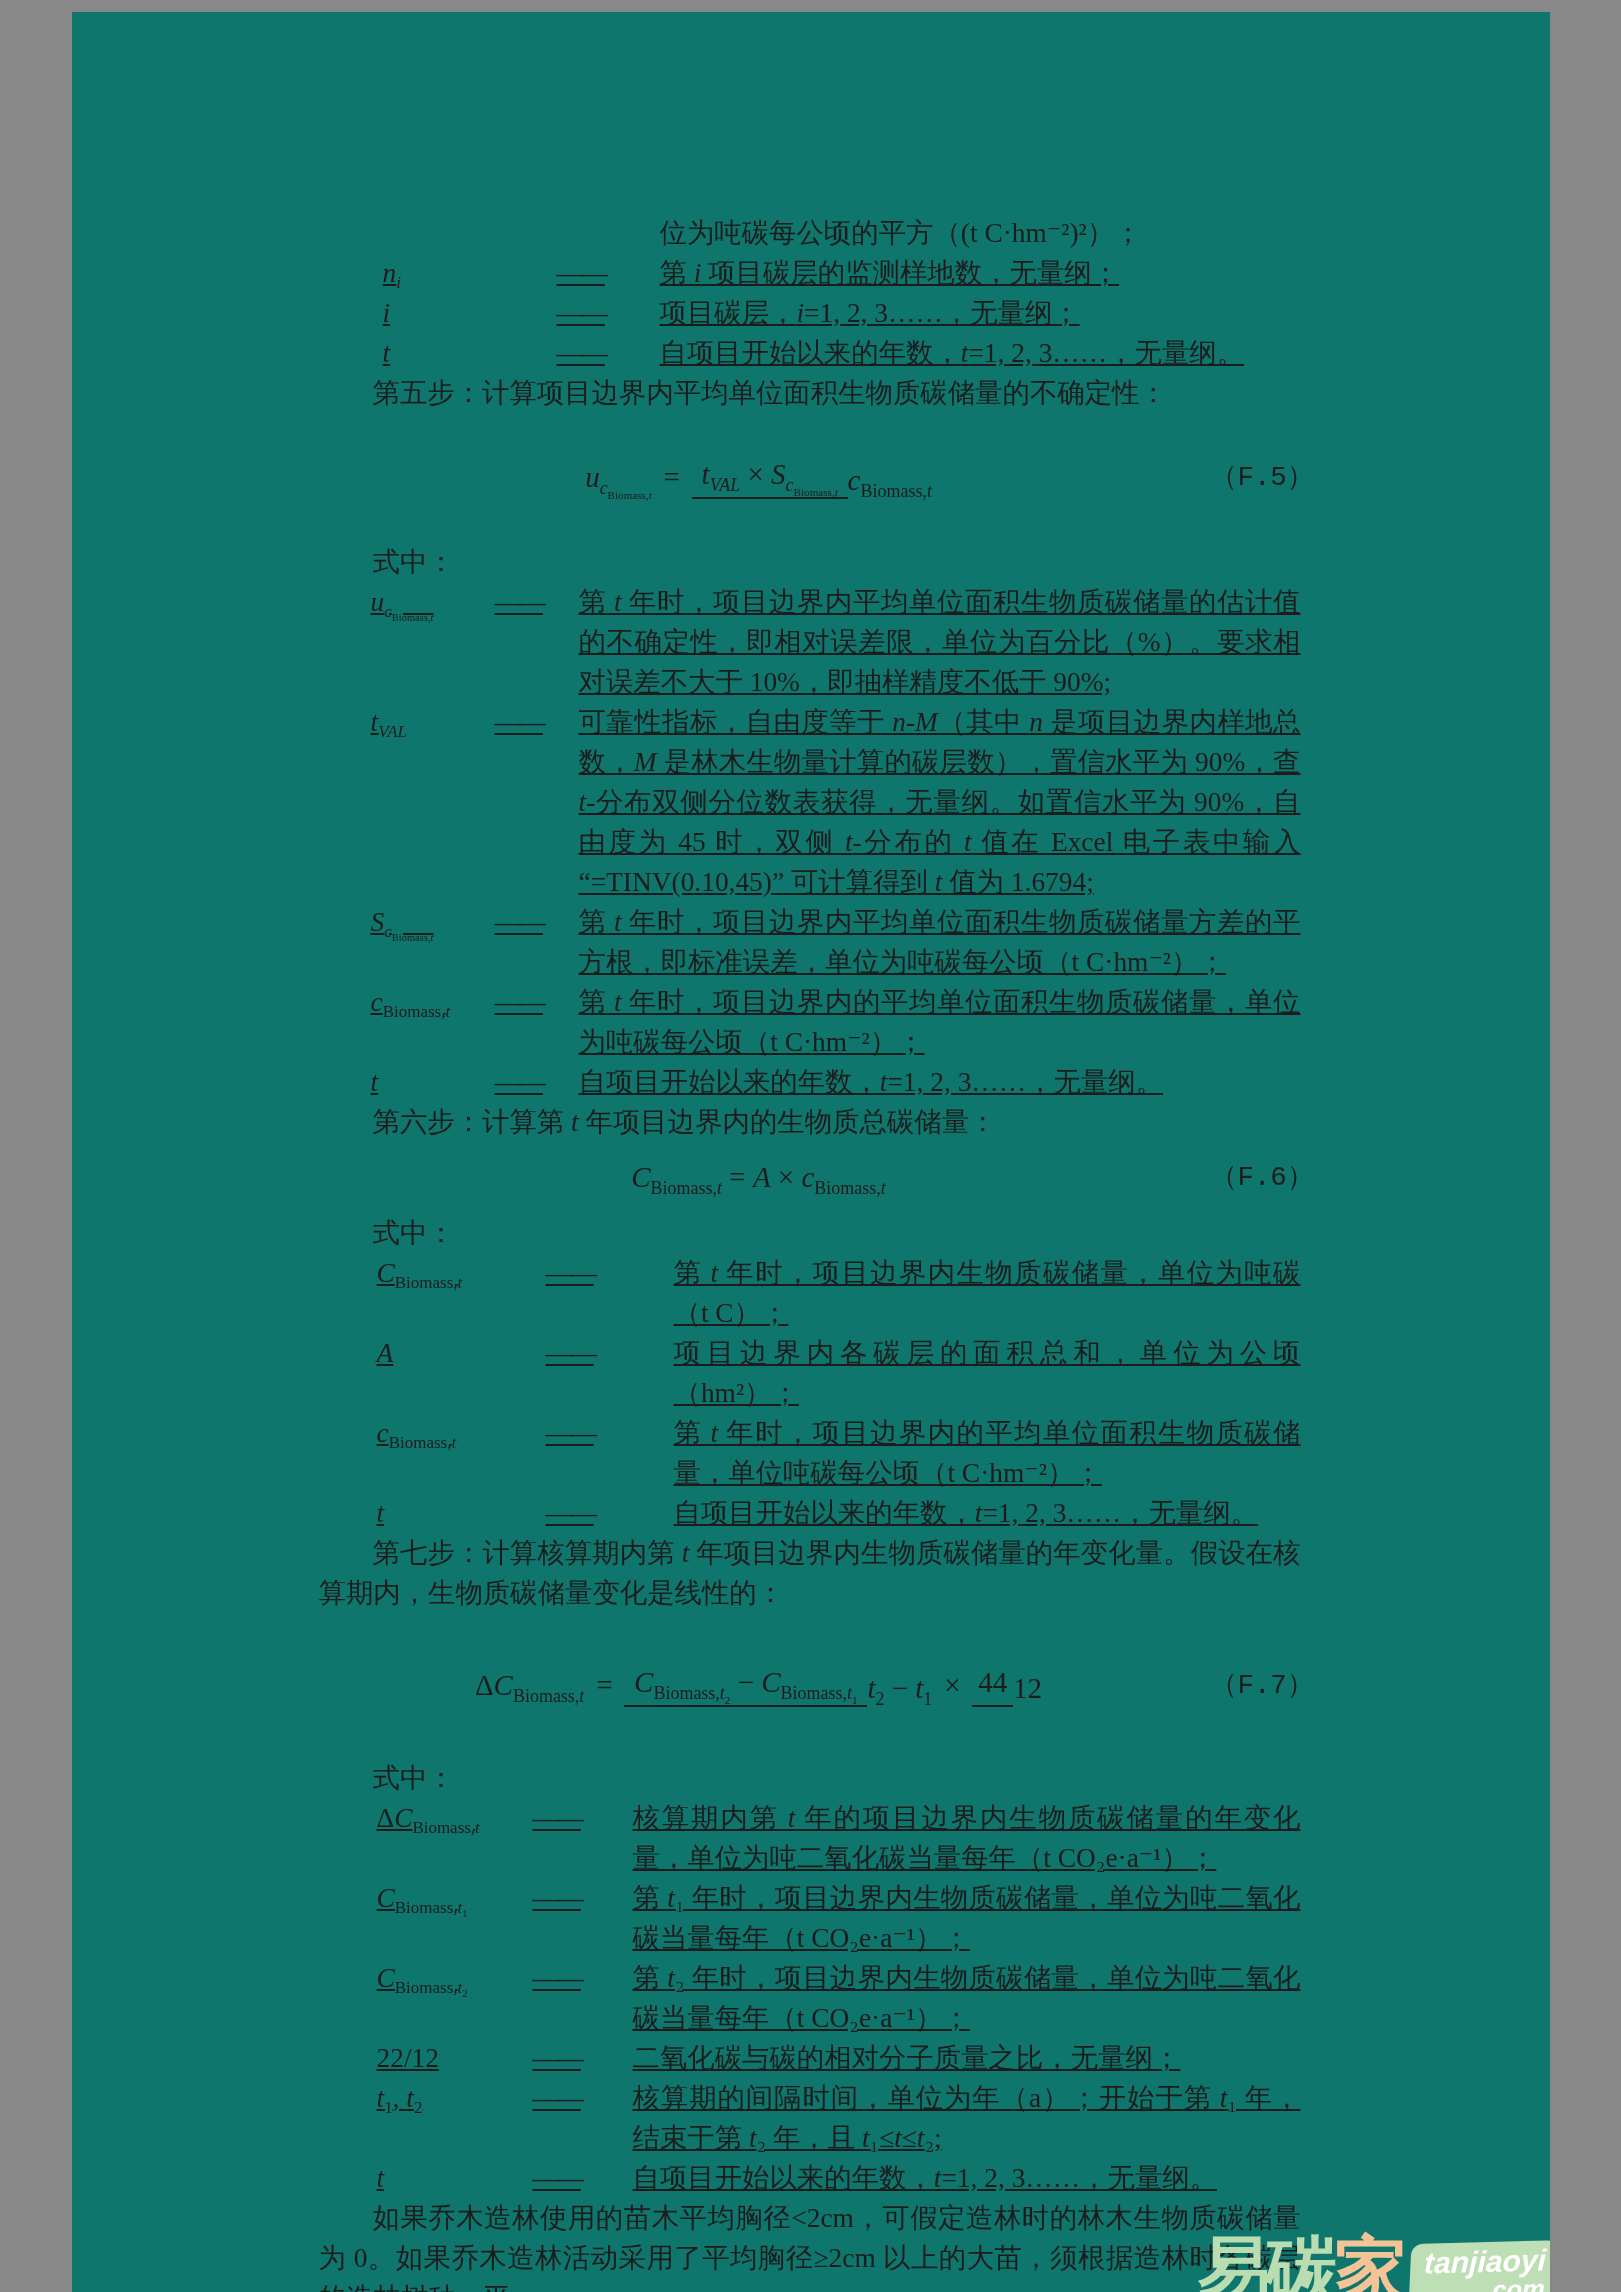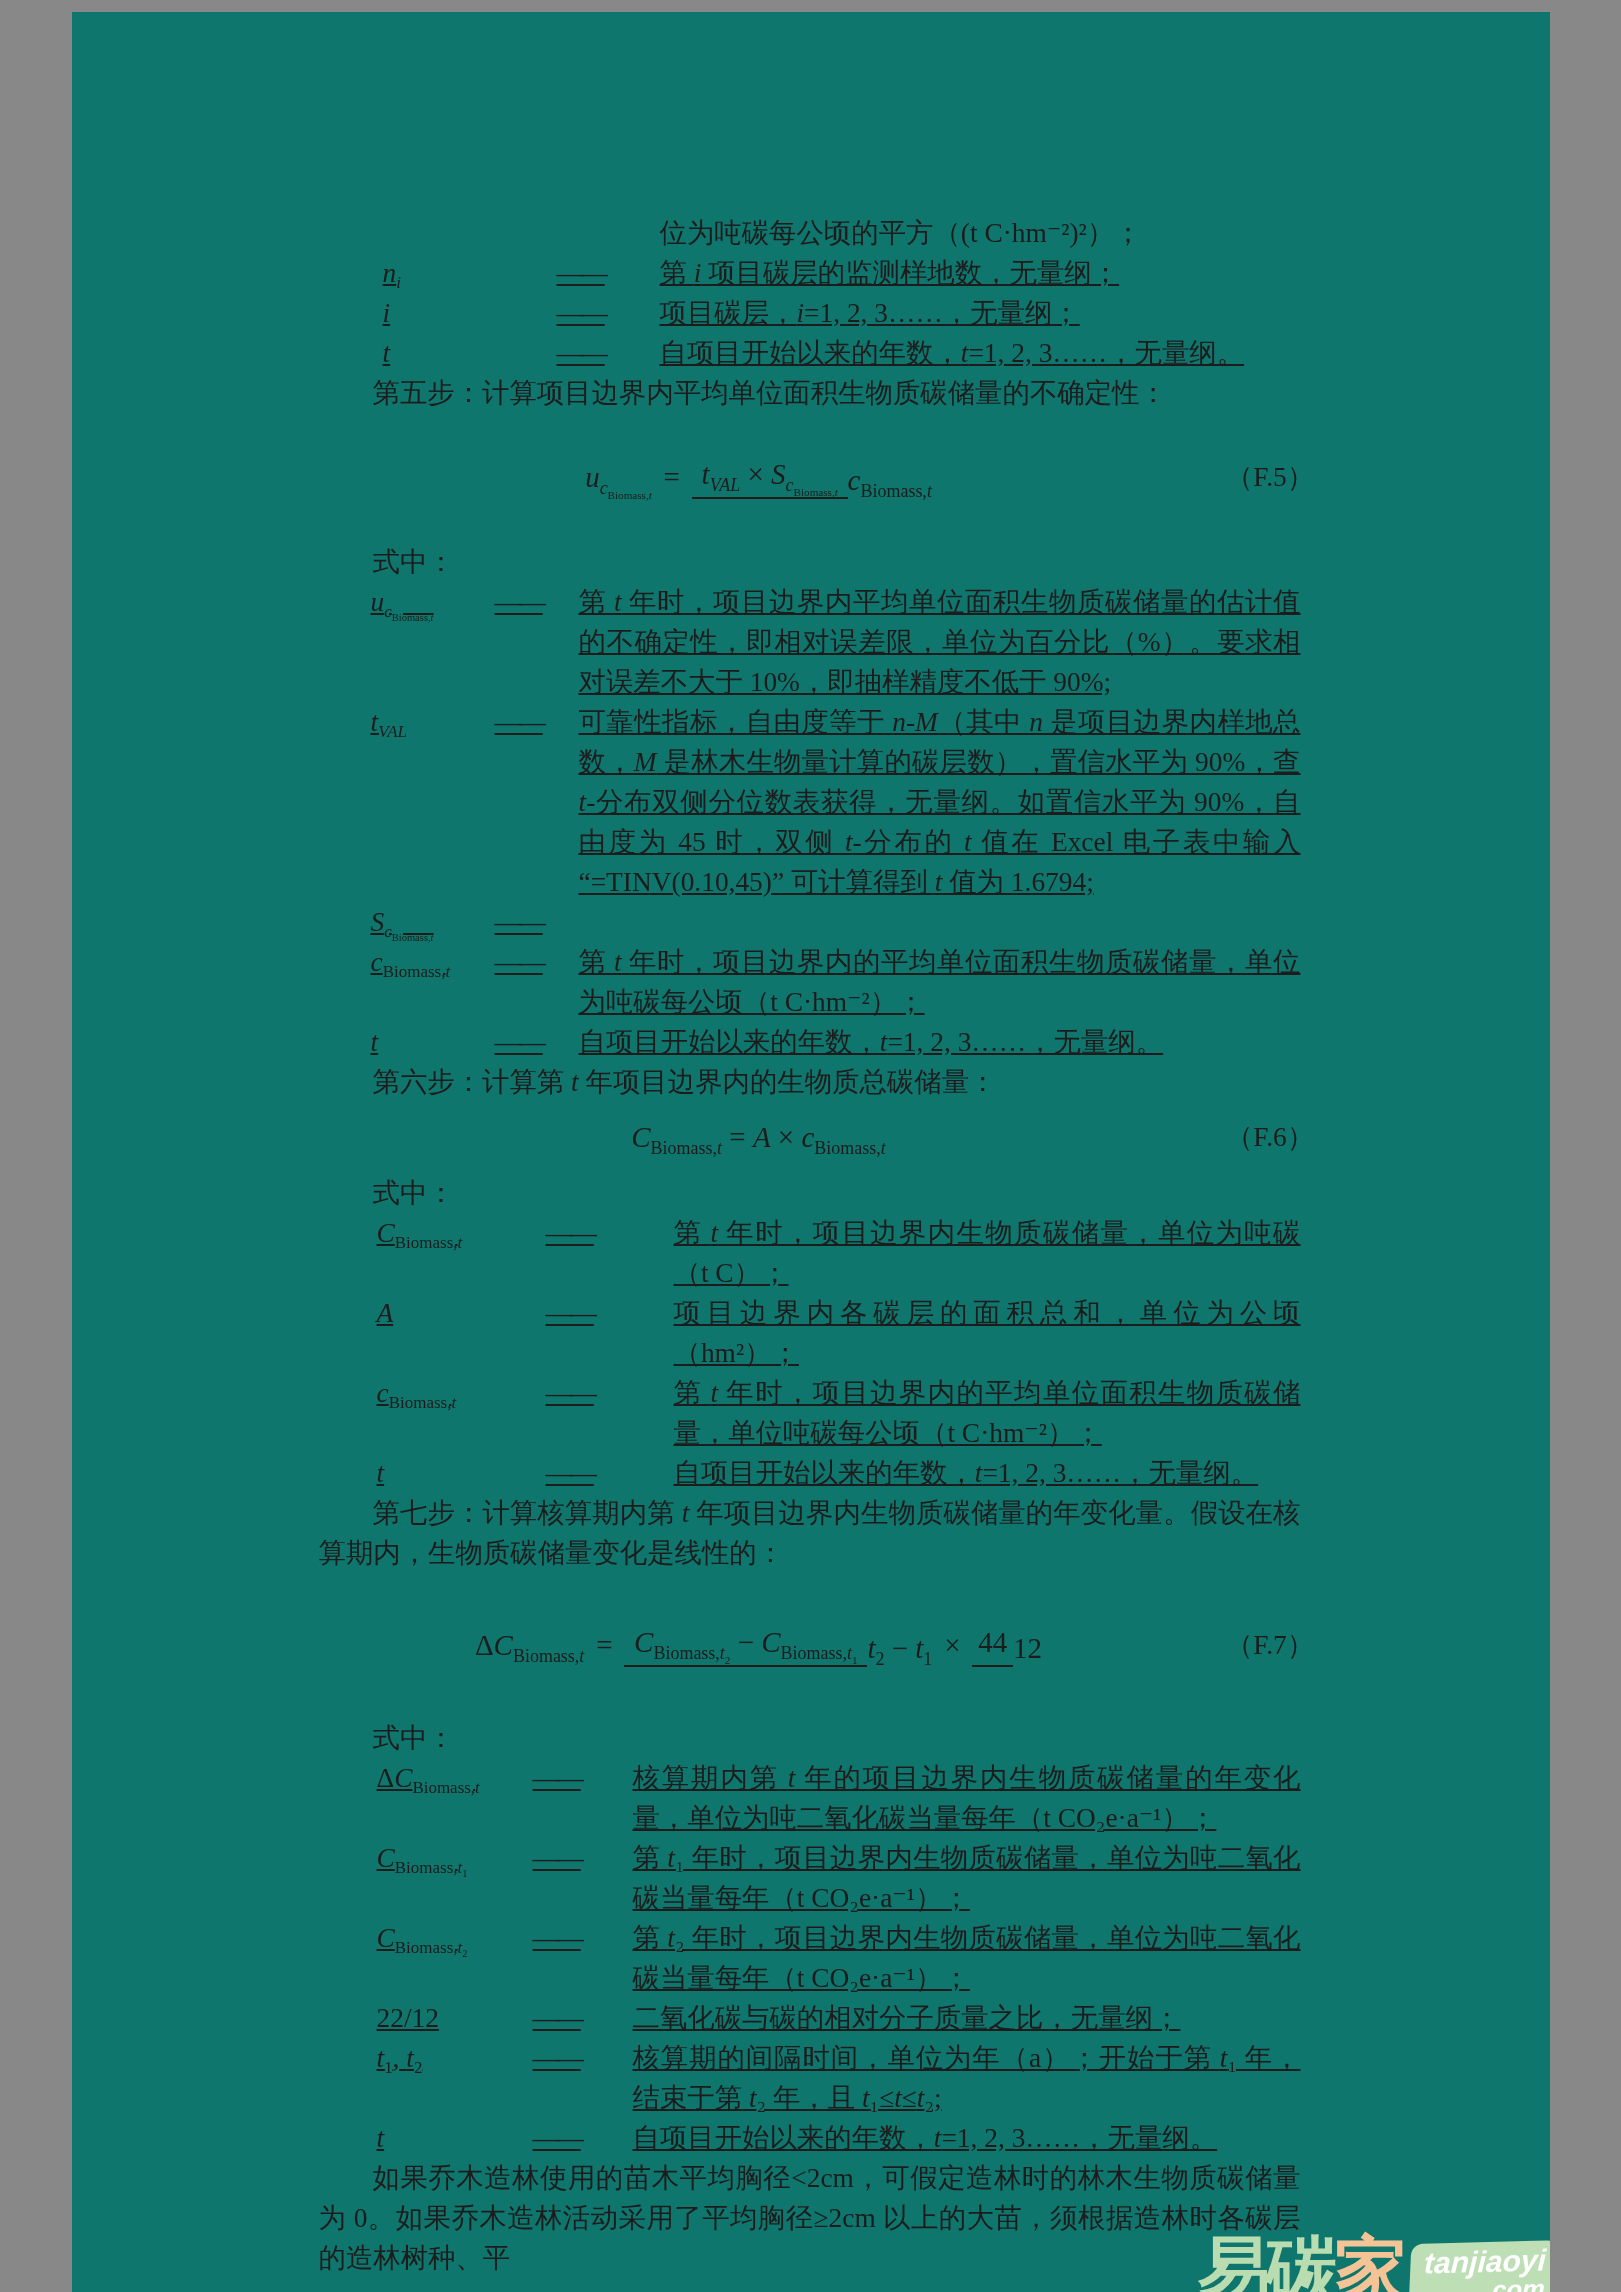--- a/index.html
+++ b/index.html
@@ -41,21 +41,21 @@
 
   .equation{position:relative;display:flex;align-items:center;justify-content:center;}
   .equation.f5{min-height:129px;}
   .equation.f6{min-height:71px;}
   .equation.f7{min-height:145px;}
   .eq-body{display:flex;align-items:center;gap:11.8px;font-size:29px;line-height:1.25;transform:translateX(-51px);text-align:center;}
   .frac{display:inline-flex;flex-direction:row;align-items:center;}
   .frac .num{padding:0 9.8px 4.9px;border-bottom:2.5px solid #1c1c1c;}
   .frac .den{padding-top:4.9px;}
   .frac.small .num{padding:0 5.9px 3.9px;}
-  .eq-tag{position:absolute;right:-13.7px;top:50%;transform:translateY(-50%);font-size:27.4px;line-height:1;}
+  .eq-tag{position:absolute;right:-13.7px;top:50%;transform:translateY(-50%);font-size:27.4px;line-height:1;font-family:Liberation Mono, monospace;}
 
   .page-number{text-align:left;margin-top:15.7px;font-size:28px;line-height:33px;}
 
   .watermark{
     position:absolute;right:-7.8px;bottom:-5.9px;
     display:flex;align-items:center;
     font-family:"Liberation Sans","DejaVu Sans",sans-serif;
     font-weight:bold;white-space:nowrap;
   }
   .wm-cn{font-size:73px;line-height:1;letter-spacing:-4.9px;}
@@ -117,20 +117,21 @@
         <span class="text">第 <i>t</i> 年时，项目边界内平均单位面积生物质碳储量的估计值的不确定性，即相对误差限，单位为百分比（%）。要求相对误差不大于 10%，即抽样精度不低于 90%;</span>
       </div>
       <div class="def-row">
         <span class="sym"><i>t</i><sub><i>VAL</i></sub></span>
         <span class="dashcell">——</span>
         <span class="text">可靠性指标，自由度等于 <i>n</i>-<i>M</i>（其中 <i>n</i> 是项目边界内样地总数，<i>M</i> 是林木生物量计算的碳层数），置信水平为 90%，查 <i>t</i>-分布双侧分位数表获得，无量纲。如置信水平为 90%，自由度为 45 时，双侧 <i>t</i>-分布的 <i>t</i> 值在 Excel 电子表中输入 “=TINV(0.10,45)” 可计算得到 <i>t</i> 值为 1.6794;</span>
       </div>
       <div class="def-row">
         <span class="sym"><i>S</i><sub><i>c</i><sub>Biomass,<i>t</i></sub></sub></span>
         <span class="dashcell">——</span>
+        <span class="text">第 <i>t</i> 年时，项目边界内平均单位面积生物质碳储量方差的平方根，即标准误差，单位为吨碳每公顷（t C·hm⁻²）；</span>
       </div>
       <div class="def-row">
         <span class="sym"><i>c</i><sub>Biomass,<i>t</i></sub></span>
         <span class="dashcell">——</span>
         <span class="text">第 <i>t</i> 年时，项目边界内的平均单位面积生物质碳储量，单位为吨碳每公顷（t C·hm⁻²）；</span>
       </div>
       <div class="def-row">
         <span class="sym"><i>t</i></span>
         <span class="dashcell">——</span>
         <span class="text">自项目开始以来的年数，<i>t</i>=1, 2, 3……，无量纲。</span>

